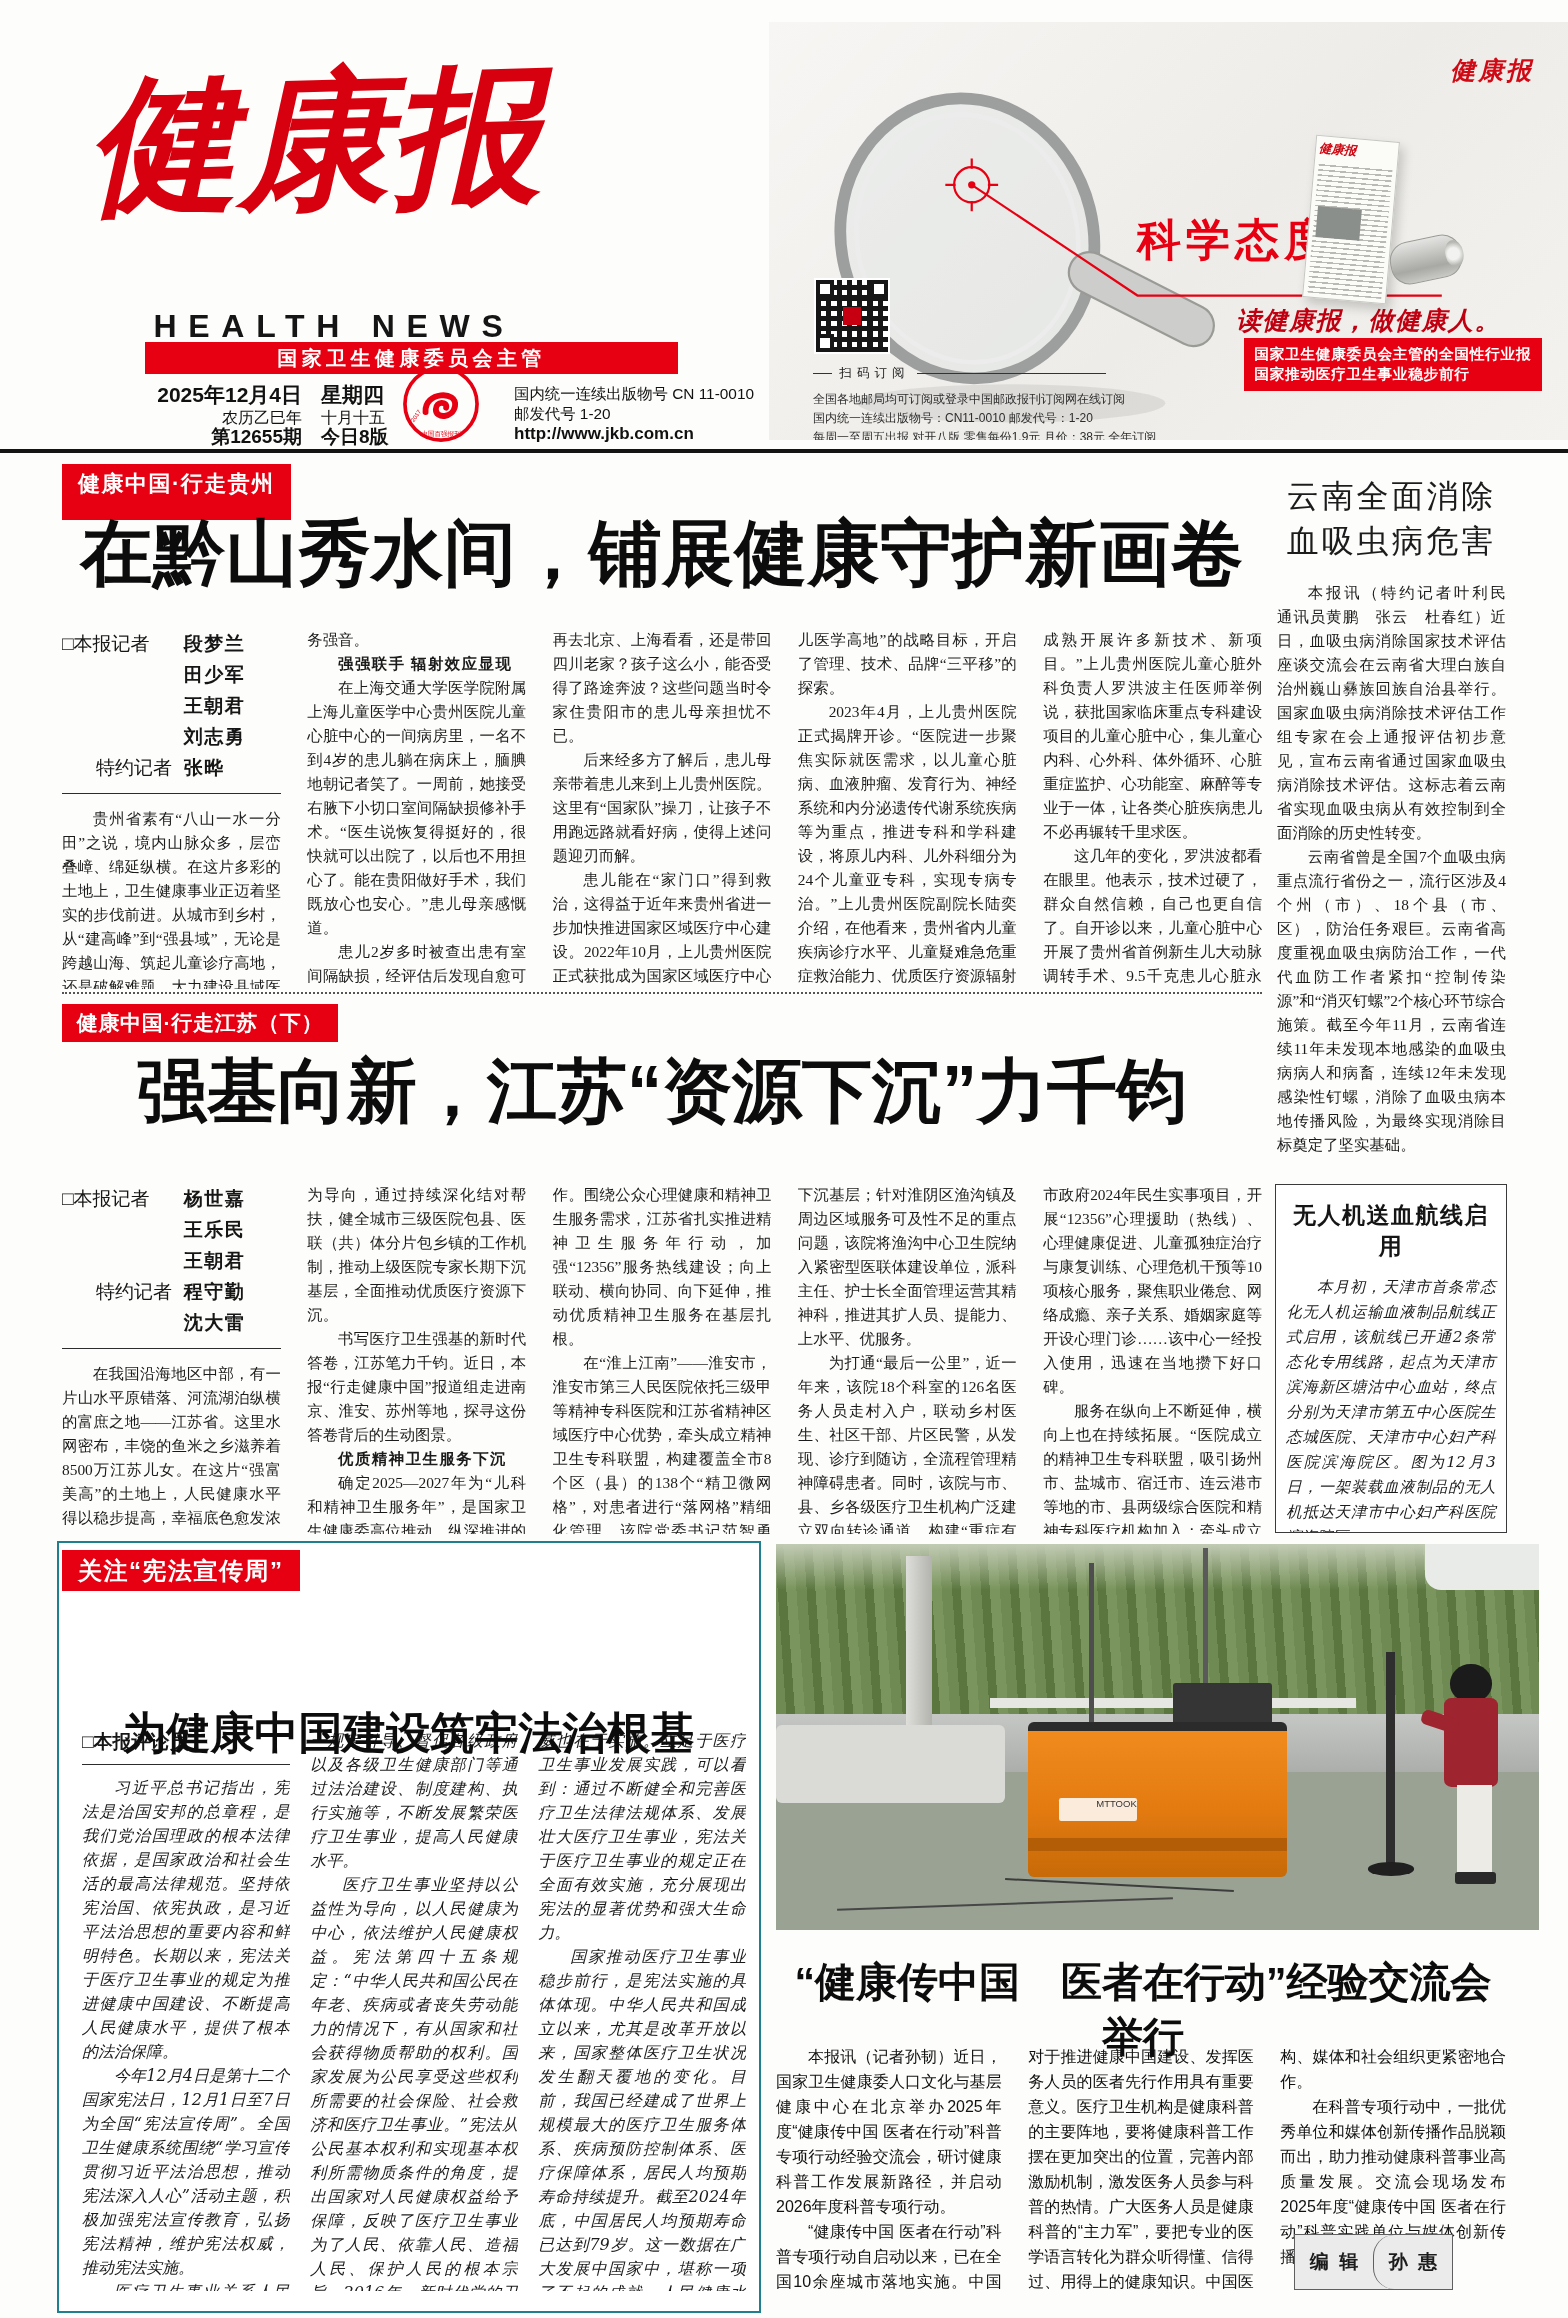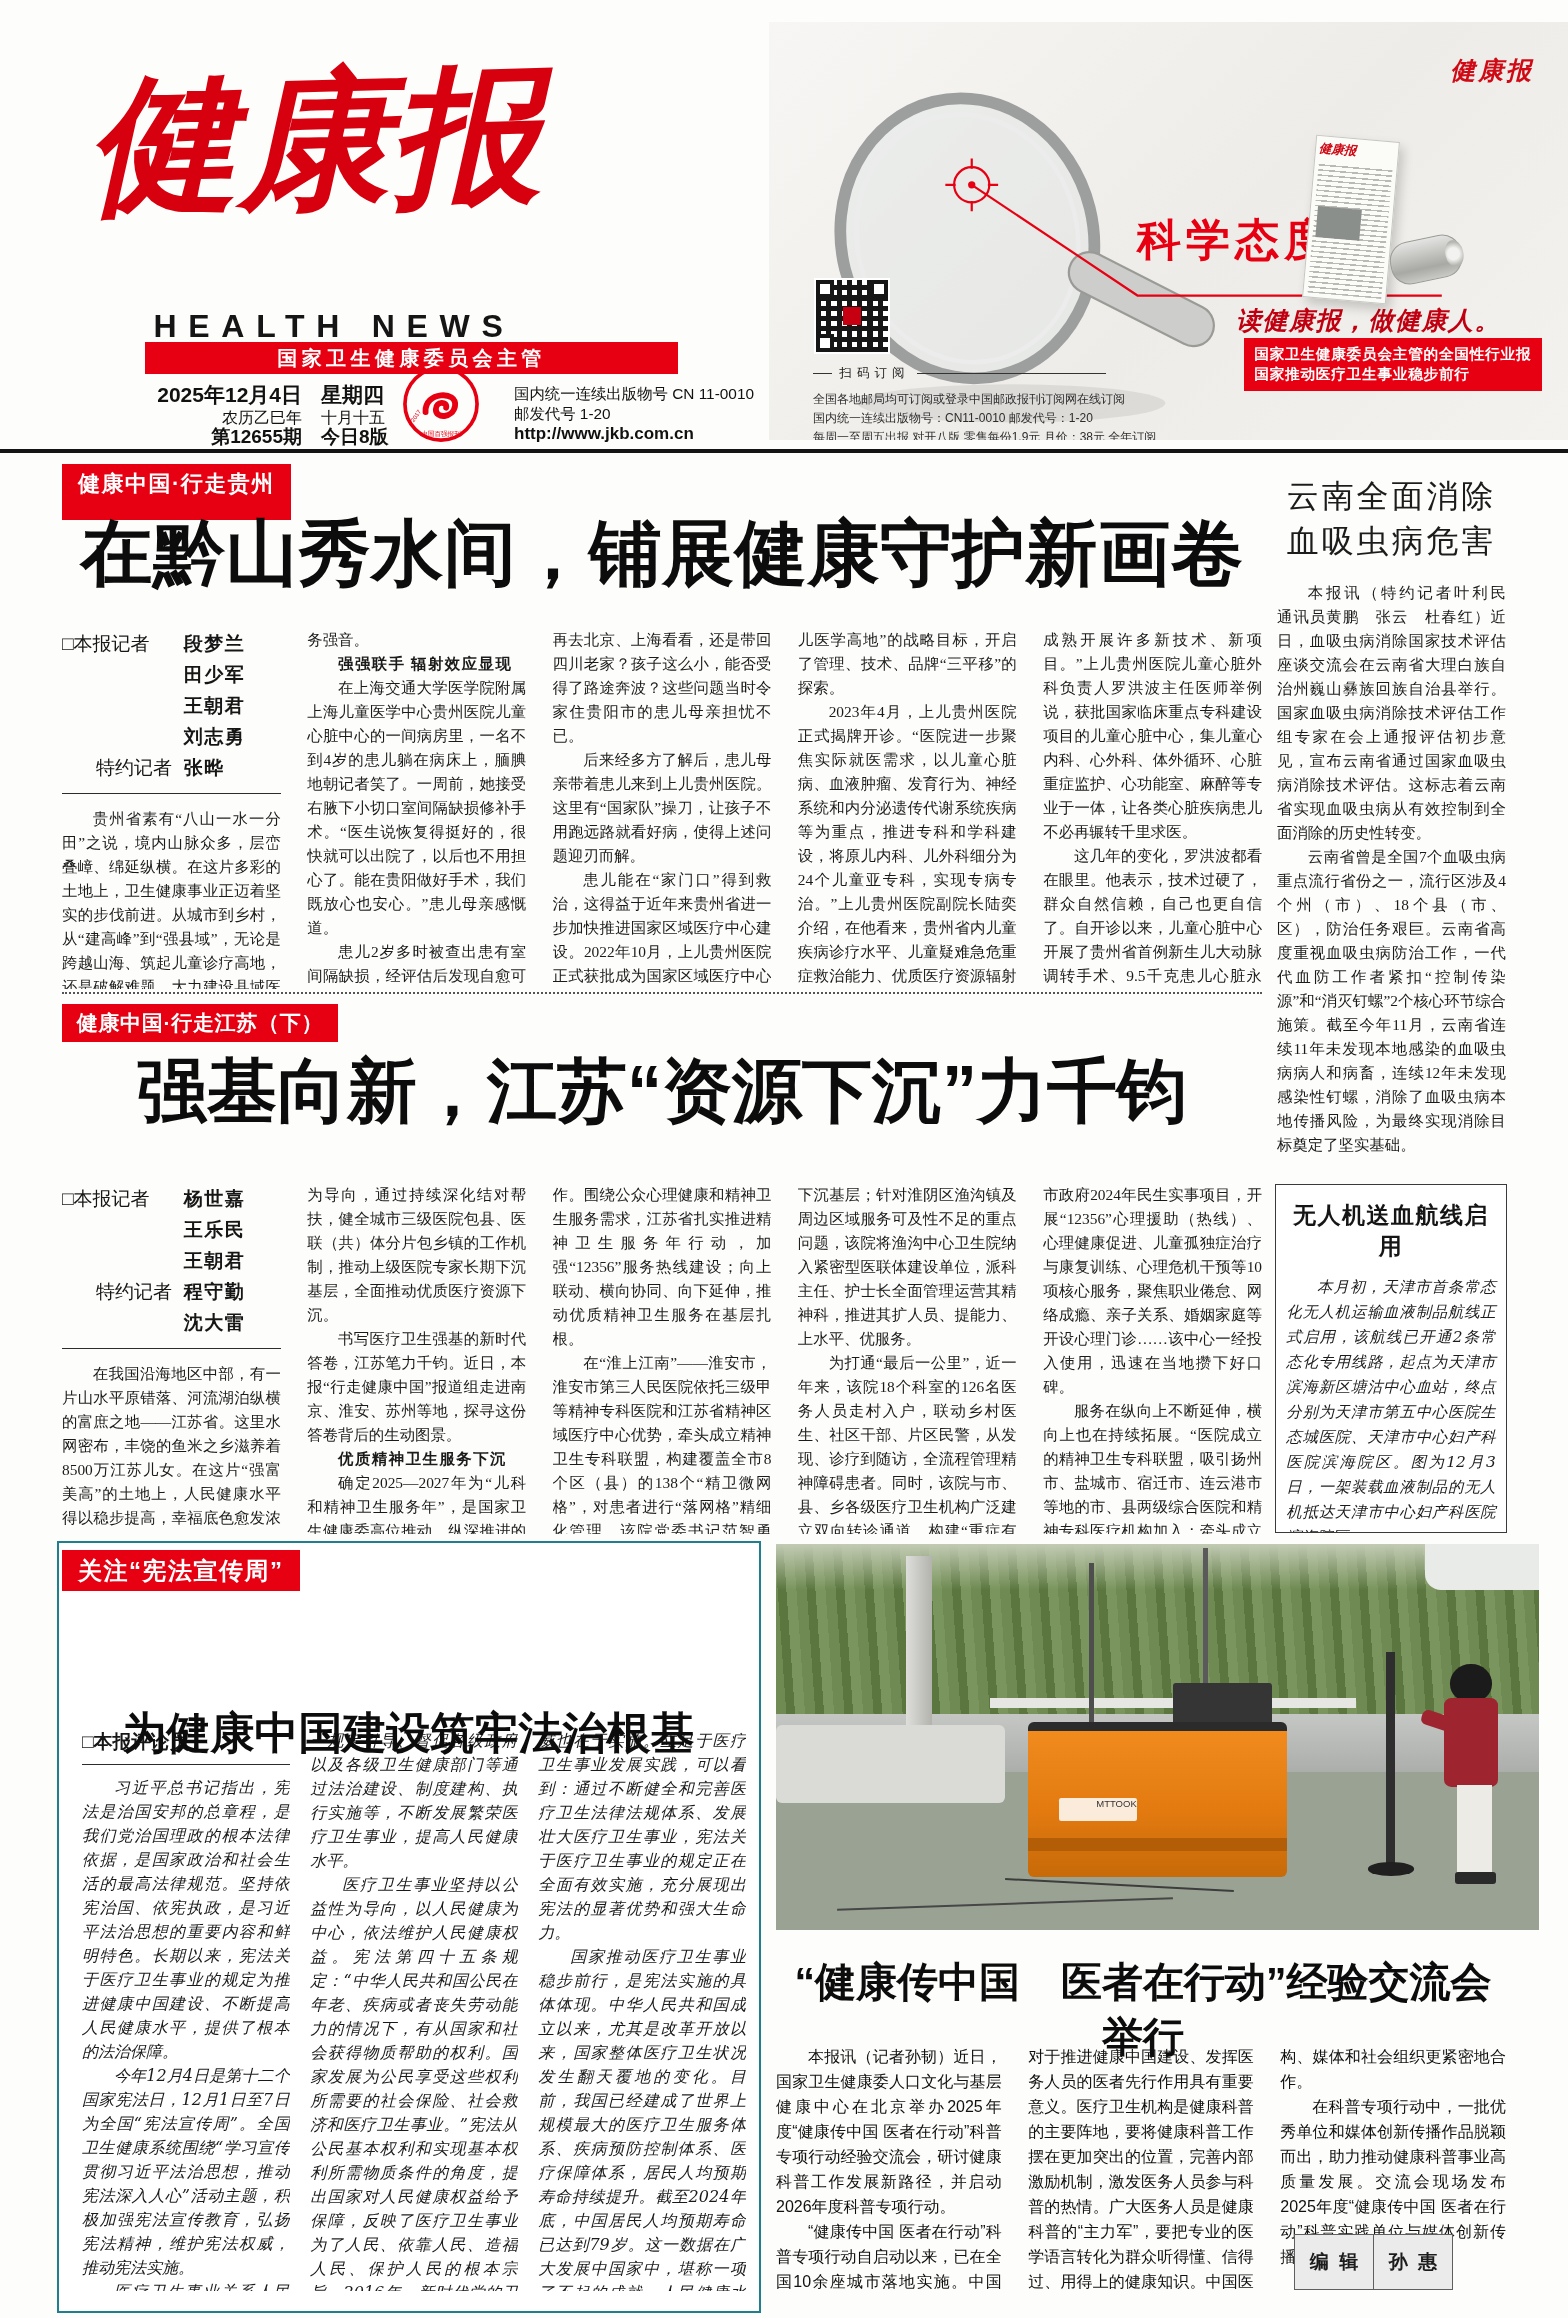--- a/index.html
+++ b/index.html
@@ -136,21 +136,21 @@
   .photo .cable1{position:absolute;left:30%;top:88%;width:30%;height:1.5px;background:#3d3d3d;transform:rotate(3deg);}
   .photo .cable2{position:absolute;left:8%;top:93%;width:44%;height:1.5px;background:#474747;transform:rotate(-2deg);}
   .f-cols{left:776px;top:2044px;width:730px;height:245px;gap:26.4px;}
   .f-cols p{margin:0;font-size:16px;line-height:25px;text-align:justify;text-indent:2em;color:#101010;
     font-family:"Liberation Sans",sans-serif;font-weight:500;}
   .f-cols p.lead{text-indent:0;}
   .editor-box{position:absolute;left:1294px;top:2234px;width:159px;height:56px;display:flex;
     border:1.5px solid #5f5f5f;background:#ebebeb;box-sizing:border-box;z-index:4;}
   .editor-box .cell{flex:1;display:flex;align-items:center;justify-content:center;font-size:19px;
     letter-spacing:10.3px;color:#1c1c1c;font-weight:600;text-indent:10.3px;}
-  .editor-box .cell.r{border-left:1.5px solid #5f5f5f;}
+  .editor-box .cell.r{border-left:1.5px solid #5f5f5f;border-radius:21px;}
 </style>
 </head>
 <body>
 
 <div class="page">
 
   <div class="masthead-title">健康报</div>
   <div class="health-news">HEALTH NEWS</div>
   <div class="supervisor-banner">国家卫生健康委员会主管</div>
 

